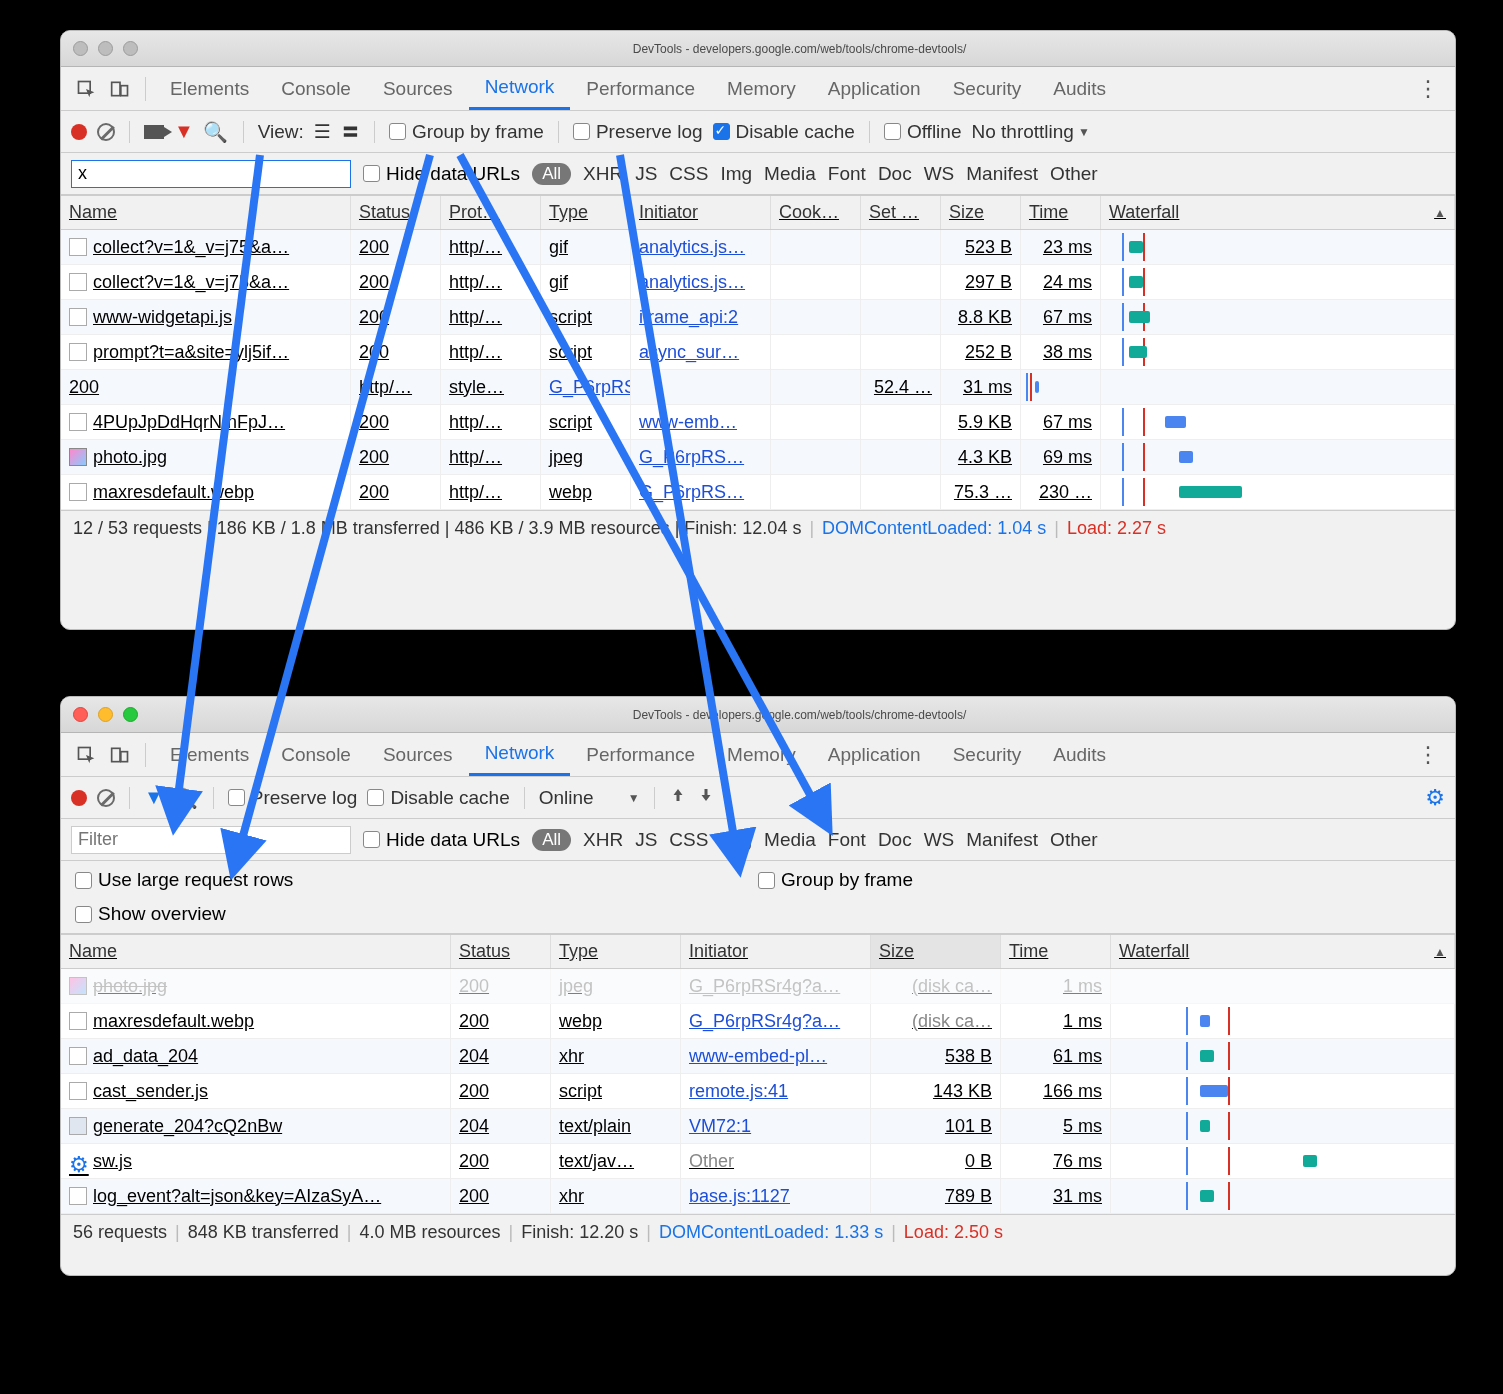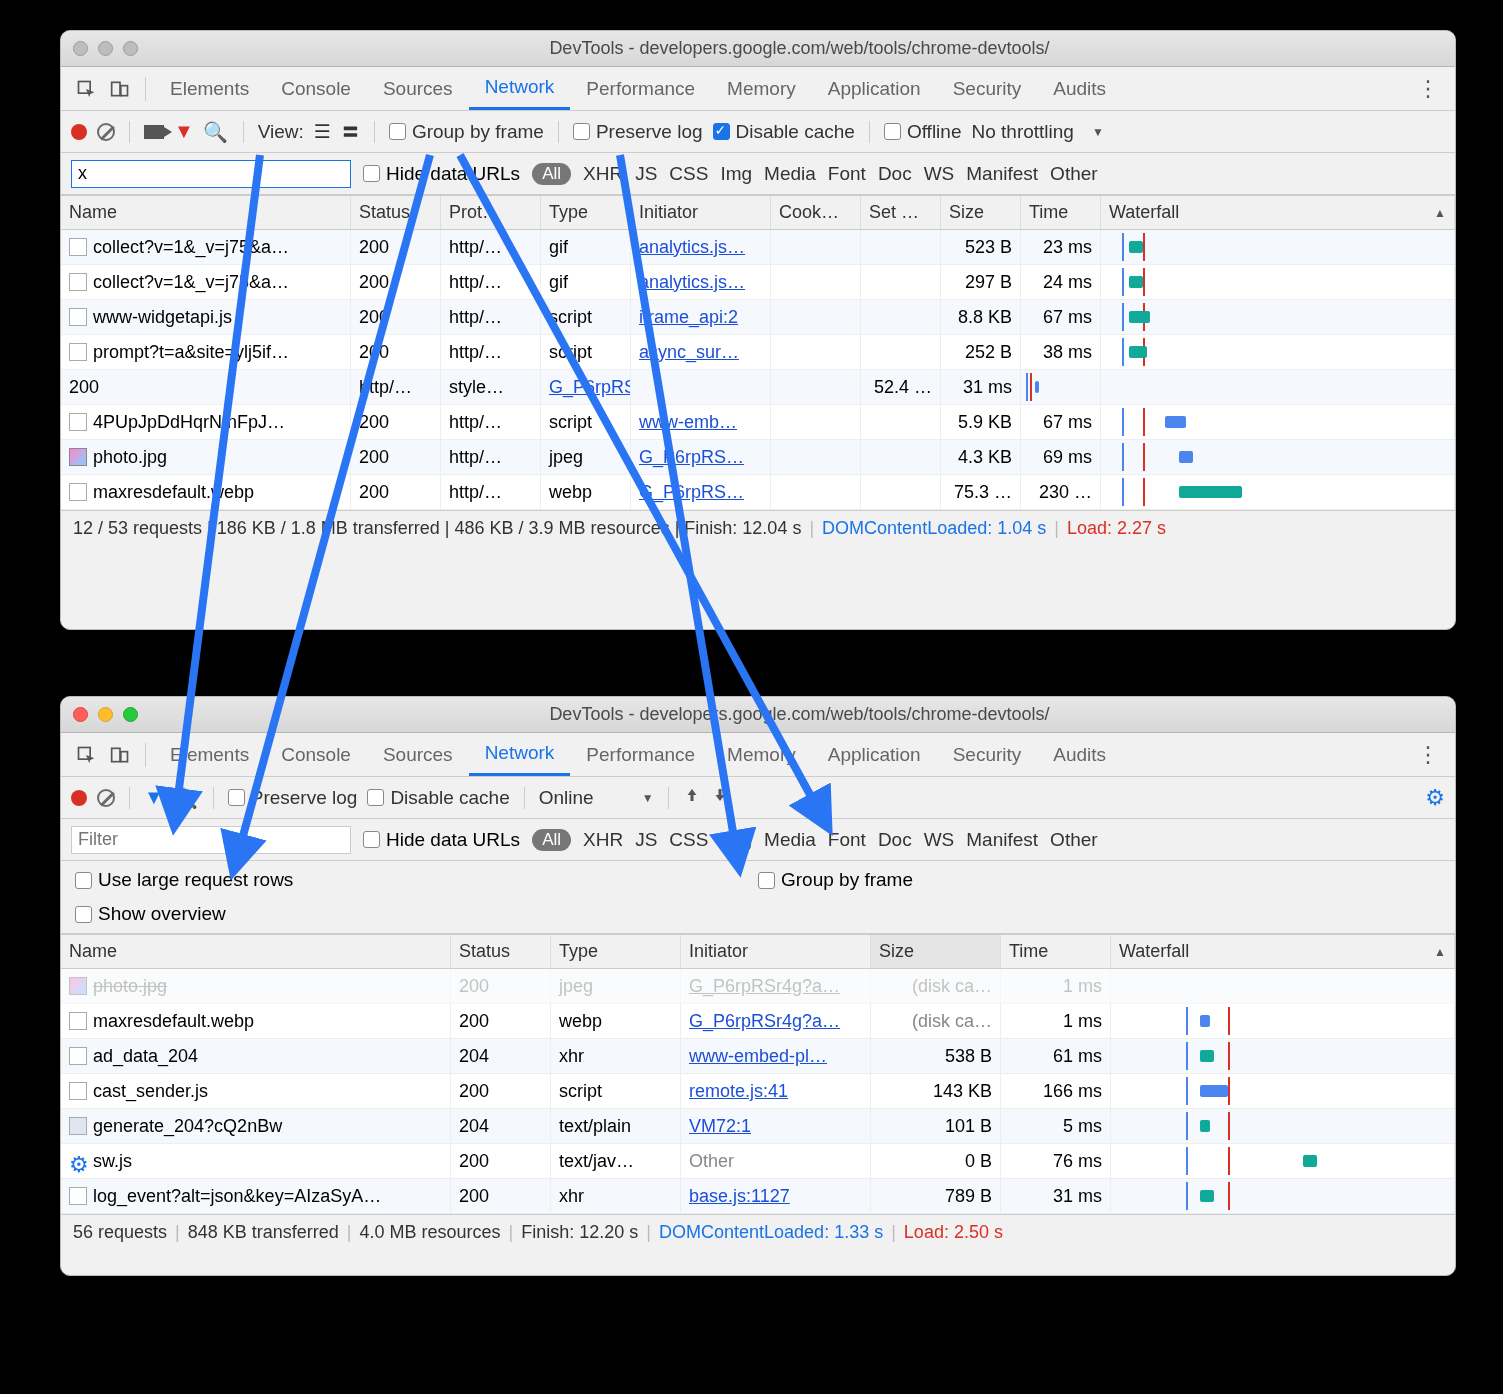--- a/index.html
+++ b/index.html
@@ -13,21 +13,21 @@
   .w2 { left:60px; top:696px; width:1396px; height:580px; }
 
   
   .titlebar { background:linear-gradient(#e7e7e7,#d7d7d7); height:36px; display:flex; align-items:center; padding:0 12px; border-bottom:1px solid #b5b5b5; }
   .traffic { display:flex; gap:10px; margin-right:18px; }
   .dot { width:15px; height:15px; border-radius:50%; }
   .dot.grey { background:#bdbdbd; border:1px solid #9c9c9c; }
   .dot.red { background:#ff5f56; border:1px solid #e0443e; }
   .dot.yellow { background:#ffbd2e; border:1px solid #dea123; }
   .dot.green { background:#27c93f; border:1px solid #1aab29; }
-  .titletext { flex:1; text-align:center; font-size:18px; color:#4a4a4a; }
+  .titletext { flex:1; text-align:center; font-size:12px; color:#4a4a4a; }
 
   
   .tabstrip { background:#f1f1f1; height:44px; display:flex; align-items:center; border-bottom:1px solid #ccc; padding:0 8px; font-size:19px; color:#333; }
   .tabstrip .icon { width:22px; height:22px; margin:0 6px; color:#555; display:flex; align-items:center; justify-content:center; }
   .tabstrip .tab { padding:0 16px; height:100%; display:flex; align-items:center; color:#666; cursor:default; }
   .tabstrip .tab.active { color:#1a73e8; border-bottom:3px solid #1a73e8; }
   .tabstrip .spacer { flex:1; }
   .vkebab { font-size:22px; color:#555; padding:0 8px; }
 
   
@@ -38,37 +38,37 @@
   .noentry::after { content:""; position:absolute; width:2.5px; height:18px; background:#6a6a6a; left:7px; top:-1px; transform:rotate(45deg); }
   .cam { width:20px; height:14px; background:#555; position:relative; }
   .cam::after { content:""; position:absolute; right:-8px; top:2px; border-left:8px solid #555; border-top:5px solid transparent; border-bottom:5px solid transparent; }
   .funnel { color:#d93025; font-size:20px; }
   .funnel.blue { color:#1a73e8; }
   .search { font-size:20px; color:#555; }
   .chk { width:17px; height:17px; border:1.5px solid #888; border-radius:3px; background:#fff; display:inline-block; position:relative; flex-shrink:0; }
   .chk.checked { background:#1a73e8; border-color:#1a73e8; }
   .chk.checked::after { content:"✓"; color:#fff; position:absolute; font-size:14px; left:1px; top:-2px; }
   .lblrow { display:flex; align-items:center; gap:6px; white-space:nowrap; }
-  .sel { display:flex; align-items:center; gap:18px; }
+  .sel { display:flex; align-items:center; gap:4px; }
   .tri { font-size:12px; color:#555; }
   .gear { color:#1a73e8; font-size:22px; }
   .updown svg { width:18px; height:18px; }
 
   
   .filterrow { background:#f1f1f1; border-bottom:1px solid #ccc; display:flex; align-items:center; padding:6px 10px; font-size:19px; gap:12px; height:42px; }
   .filterinput { border:1px solid #1a73e8; background:#fff; height:28px; width:280px; padding:2px 6px; font-size:18px; }
   .filterinput.grey { border:1px solid #ccc; color:#14532d; }
   .pill { background:#777; color:#fff; border-radius:12px; padding:1px 10px; font-size:17px; }
   .ftype { color:#333; }
 
   
   .optpane { background:#f1f1f1; border-bottom:1px solid #ccc; display:grid; grid-template-columns:1fr 1fr; padding:8px 14px; font-size:19px; row-gap:12px; }
 
   
-  .tbl { background:#fff; }
+  .tbl { background:#fff;text-decoration:underline; }
   .thead, .trow { display:grid; align-items:center; height:35px; font-size:18px; }
   .w1 .thead, .w1 .trow { grid-template-columns:290px 90px 100px 90px 140px 90px 80px 80px 80px 1fr; }
   .w2 .thead, .w2 .trow { grid-template-columns:390px 100px 130px 190px 130px 110px 1fr; }
   .thead { background:#f1f1f1; border-top:1px solid #ccc; border-bottom:1px solid #ccc; color:#333; }
   .thead > div { padding:0 8px; border-right:1px solid #ddd; white-space:nowrap; overflow:hidden; text-overflow:ellipsis; height:100%; display:flex; align-items:center; }
   .trow { border-bottom:1px solid #eee; }
   .trow:nth-child(odd) { background:#f5f8fc; }
   .trow > div { padding:0 8px; border-right:1px solid #eee; white-space:nowrap; overflow:hidden; text-overflow:ellipsis; height:100%; display:flex; align-items:center; }
   .namecell { display:flex; align-items:center; gap:6px; padding-left:8px; }
   .fileicon { width:18px; height:18px; border:1px solid #aaa; background:#fff; flex-shrink:0; }

